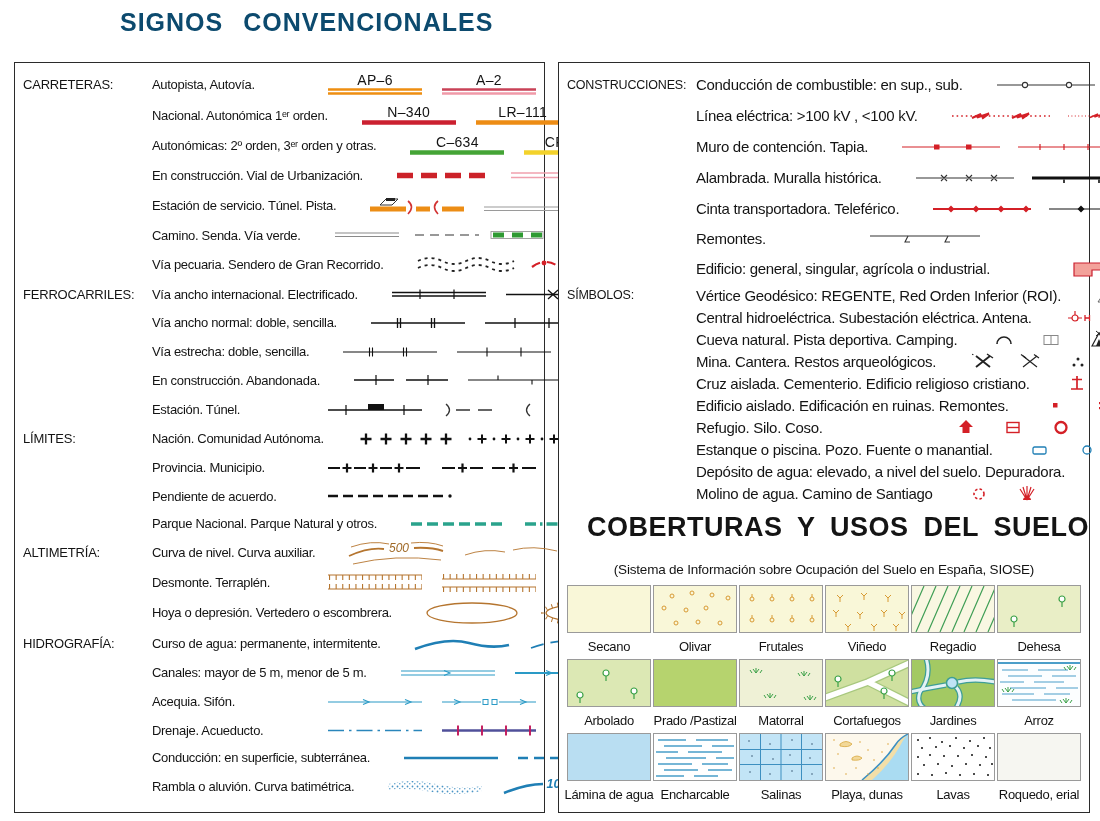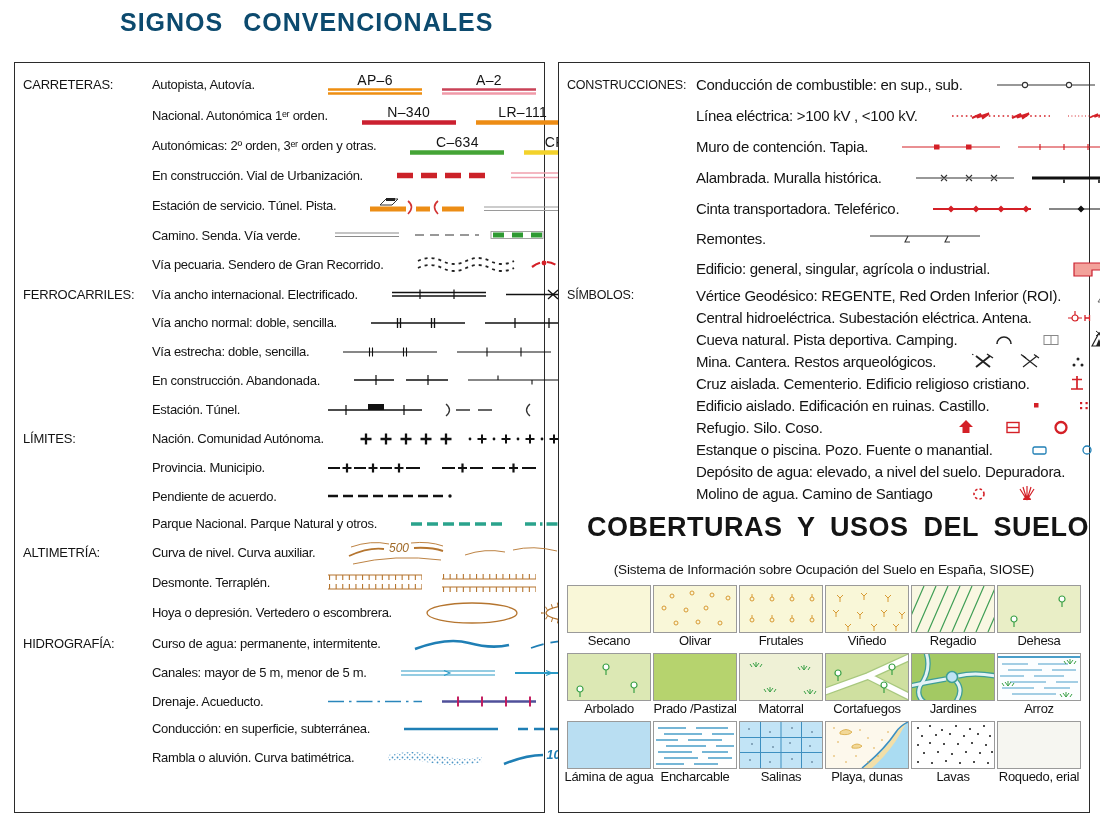--- a/index.html
+++ b/index.html
@@ -16,21 +16,21 @@
   .shlabel{font-size:14px;line-height:14px;letter-spacing:0.3px;}
   .rsec{width:97px;flex:none;font-size:12.5px;letter-spacing:-0.2px;}
   .rdesc{flex:1;font-size:15px;letter-spacing:-0.3px;white-space:nowrap;}
   .rsym{flex:none;}
   svg{display:block;}
   .cob-title{margin-top:8px;font-size:27px;font-weight:bold;text-align:right;letter-spacing:0.5px;word-spacing:7px;}
   .cob-sub{font-size:13.5px;text-align:center;margin-top:19px;letter-spacing:-0.2px;}
   .cob-grid{display:grid;grid-template-columns:repeat(6,84px);justify-content:space-between;row-gap:5px;padding:8px 8px 0 8px;}
   .cob-cell{width:84px;}
   .swatch{width:82px;height:46px;border:1px solid #9a9a9a;}
-  .cob-label-wrap{display:flex;justify-content:center;margin-top:0;}
+  .cob-label-wrap{display:flex;justify-content:center;margin-top:6px;}
   .cob-label{font-size:13px;letter-spacing:-0.3px;white-space:nowrap;}
 </style>
 </head>
 <body>
 
 <svg width="0" height="0" style="position:absolute" aria-hidden="true">
   <defs>
     <g id="d-tree">
         <line x1="0" y1="0" x2="0" y2="5" stroke="#3aa046" stroke-width="1.2"></line>
         <circle cx="0" cy="-3" r="3" fill="#ffffff" stroke="#3aa046" stroke-width="1.2"></circle>
@@ -356,20 +356,34 @@
       <svg width="212" height="12">
         <line x1="2" y1="4" x2="96" y2="4" stroke="#2a9ac6" stroke-width="1.2"></line>
         <line x1="2" y1="8" x2="96" y2="8" stroke="#2a9ac6" stroke-width="1.2"></line>
         <path d="M45,3.5 l6,2.5 l-6,2.5" fill="none" stroke="#2a9ac6" stroke-width="1.1"></path>
         <line x1="116" y1="6" x2="210" y2="6" stroke="#2a9ac6" stroke-width="2.2"></line>
         <path d="M147,3.5 l6,2.5 l-6,2.5 M183,3.5 l6,2.5 l-6,2.5" fill="none" stroke="#2a9ac6" stroke-width="1.1"></path>
       </svg>
     </div>
   </div>
 
+  <div class="lrow" style="height:29px">
+    <div class="sec"></div>
+    <div class="desc">Acequia. Sifón.</div>
+    <div class="sym">
+      <svg width="212" height="12">
+        <line x1="2" y1="6" x2="96" y2="6" stroke="#2a9ac6" stroke-width="1.2"></line>
+        <path d="M37,3.5 l6,2.5 l-6,2.5 M79,3.5 l6,2.5 l-6,2.5" fill="none" stroke="#2a9ac6" stroke-width="1.1"></path>
+        <path d="M116,6 H155 M173,6 H210" stroke="#2a9ac6" stroke-width="1.2"></path>
+        <rect x="157" y="3.5" width="5" height="5" fill="none" stroke="#2a9ac6" stroke-width="1"></rect>
+        <rect x="166" y="3.5" width="5" height="5" fill="none" stroke="#2a9ac6" stroke-width="1"></rect>
+        <path d="M128,3.5 l6,2.5 l-6,2.5 M194,3.5 l6,2.5 l-6,2.5" fill="none" stroke="#2a9ac6" stroke-width="1.1"></path>
+      </svg>
+    </div>
+  </div>
 
   <div class="lrow" style="height:28px">
     <div class="sec"></div>
     <div class="desc">Drenaje. Acueducto.</div>
     <div class="sym">
       <svg width="212" height="13">
         <line x1="2" y1="6.5" x2="96" y2="6.5" stroke="#2a86bb" stroke-width="1.7" stroke-dasharray="16 5 2.5 5"></line>
         <line x1="116" y1="6.5" x2="210" y2="6.5" stroke="#50509a" stroke-width="2.7"></line>
         <path d="M132,1.5 V11.5 M156,1.5 V11.5 M180,1.5 V11.5 M204,1.5 V11.5" stroke="#c2185b" stroke-width="1.9"></path>
       </svg>
@@ -576,21 +590,21 @@
         <rect x="52" y="6" width="19" height="10" fill="none" stroke="#d42027" stroke-width="1.3"></rect>
         <path d="M61.5,6 V16 M52,11 H61.5 M65,8.5 V13.5 M63,11 H68" stroke="#d42027" stroke-width="1.1"></path>
         <circle cx="110" cy="13.5" r="3.4" fill="#d42027"></circle>
         <path d="M110,3 V10 M107.5,5.5 H112.5" stroke="#d42027" stroke-width="1.3"></path>
       </svg>
     </div>
   </div>
 
   <div class="rrow" style="height:22px">
     <div class="rsec"></div>
-    <div class="rdesc">Edificio aislado. Edificación en ruinas. Castillo.</div>
+    <div class="rdesc">Edificio aislado. Edificación en ruinas. Remontes.</div>
     <div class="rsym">
       <svg width="132" height="20">
         <rect x="12" y="8" width="4.5" height="4.5" fill="#d42027"></rect>
         <rect x="58" y="7" width="2.2" height="2.2" fill="#d42027"></rect>
           <rect x="63.5" y="7" width="2.2" height="2.2" fill="#d42027"></rect>
         <rect x="58" y="12" width="2.2" height="2.2" fill="#d42027"></rect>
           <rect x="63.5" y="12" width="2.2" height="2.2" fill="#d42027"></rect>
         <rect x="104" y="8" width="12" height="7" fill="none" stroke="#d42027" stroke-width="1.3"></rect>
         <rect x="102.5" y="6.5" width="3" height="3" fill="#d42027"></rect>
           <rect x="114.5" y="6.5" width="3" height="3" fill="#d42027"></rect>

